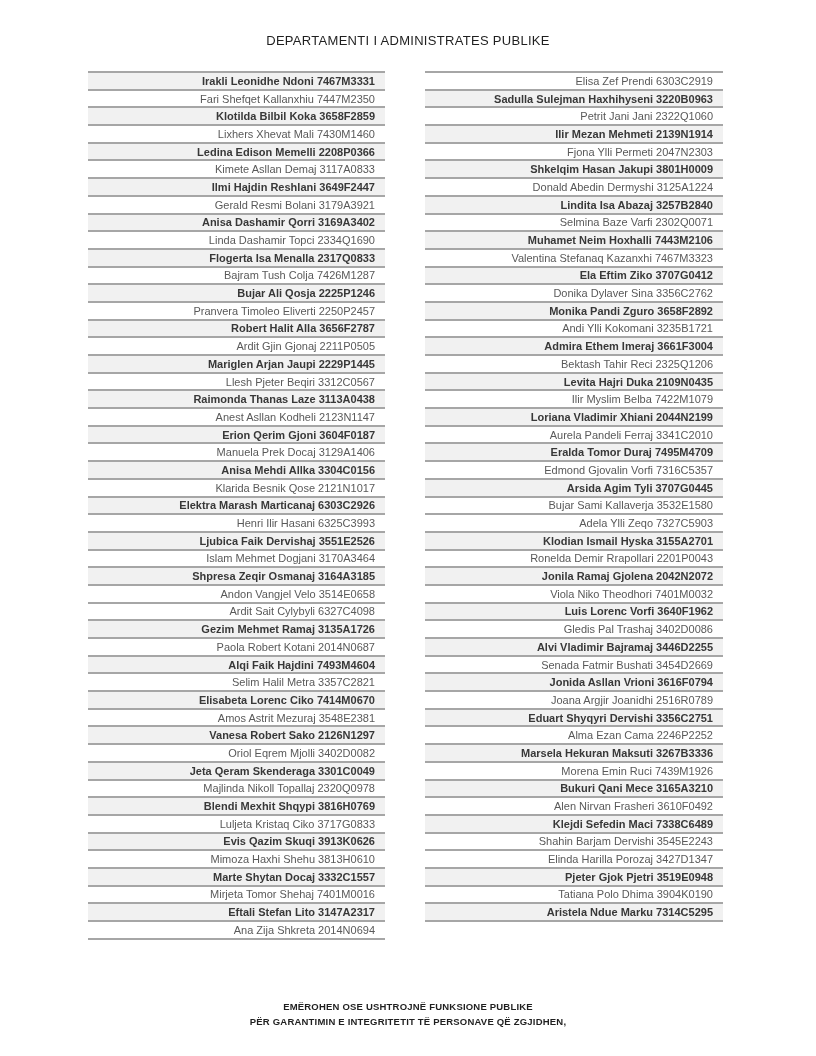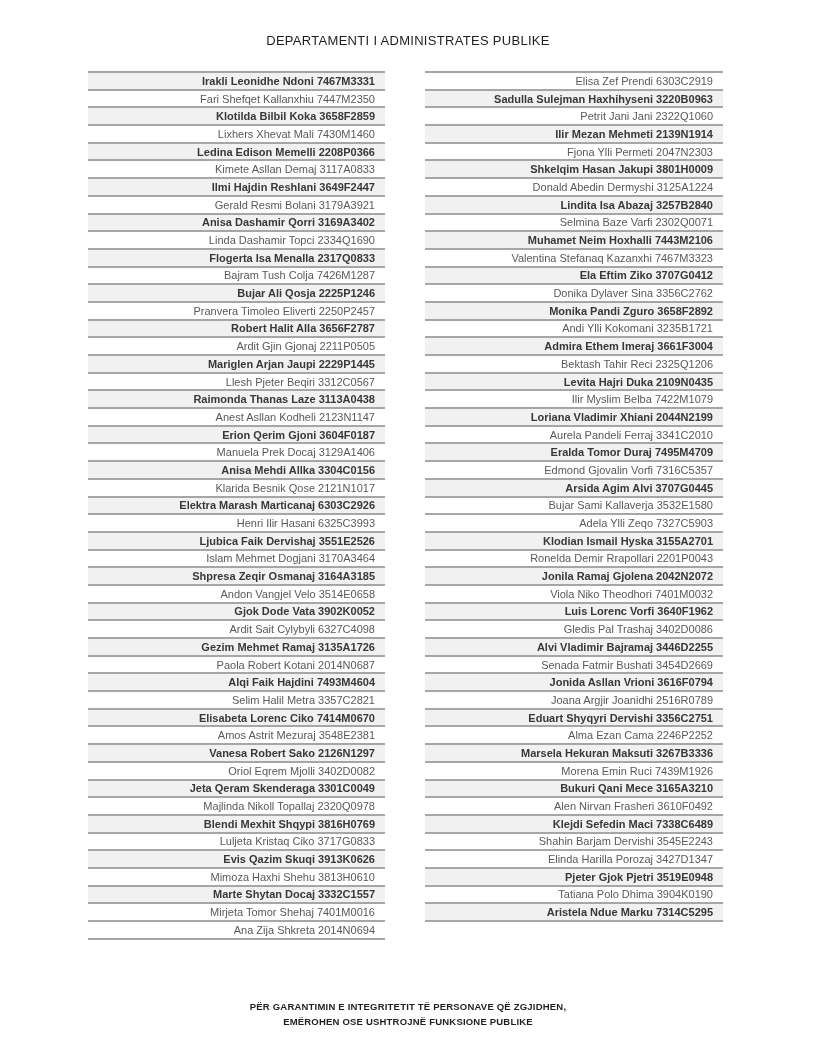--- a/index.html
+++ b/index.html
@@ -96,38 +96,38 @@
       <div class="row shaded">Erion Qerim Gjoni 3604F0187</div>
       <div class="row">Manuela Prek Docaj 3129A1406</div>
       <div class="row shaded">Anisa Mehdi Allka 3304C0156</div>
       <div class="row">Klarida Besnik Qose 2121N1017</div>
       <div class="row shaded">Elektra Marash Marticanaj 6303C2926</div>
       <div class="row">Henri Ilir Hasani 6325C3993</div>
       <div class="row shaded">Ljubica Faik Dervishaj 3551E2526</div>
       <div class="row">Islam Mehmet Dogjani 3170A3464</div>
       <div class="row shaded">Shpresa Zeqir Osmanaj 3164A3185</div>
       <div class="row">Andon Vangjel Velo 3514E0658</div>
-      <div class="row shaded">Gjok Dode Vata 3902K0052</div>
       <div class="row">Ardit Sait Cylybyli 6327C4098</div>
       <div class="row shaded">Gezim Mehmet Ramaj 3135A1726</div>
       <div class="row">Paola Robert Kotani 2014N0687</div>
       <div class="row shaded">Alqi Faik Hajdini 7493M4604</div>
       <div class="row">Selim Halil Metra 3357C2821</div>
       <div class="row shaded">Elisabeta Lorenc Ciko 7414M0670</div>
       <div class="row">Amos Astrit Mezuraj 3548E2381</div>
       <div class="row shaded">Vanesa Robert Sako 2126N1297</div>
       <div class="row">Oriol Eqrem Mjolli 3402D0082</div>
       <div class="row shaded">Jeta Qeram Skenderaga 3301C0049</div>
       <div class="row">Majlinda Nikoll Topallaj 2320Q0978</div>
       <div class="row shaded">Blendi Mexhit Shqypi 3816H0769</div>
       <div class="row">Luljeta Kristaq Ciko 3717G0833</div>
       <div class="row shaded">Evis Qazim Skuqi 3913K0626</div>
       <div class="row">Mimoza Haxhi Shehu 3813H0610</div>
       <div class="row shaded">Marte Shytan Docaj 3332C1557</div>
       <div class="row">Mirjeta Tomor Shehaj 7401M0016</div>
+      <div class="row shaded">Eftali Stefan Lito 3147A2317</div>
       <div class="row">Ana Zija Shkreta 2014N0694</div>
     </div>
 
   <div class="col col-right">
       <div class="row">Elisa Zef Prendi 6303C2919</div>
       <div class="row shaded">Sadulla Sulejman Haxhihyseni 3220B0963</div>
       <div class="row">Petrit Jani Jani 2322Q1060</div>
       <div class="row shaded">Ilir Mezan Mehmeti 2139N1914</div>
       <div class="row">Fjona Ylli Permeti 2047N2303</div>
       <div class="row shaded">Shkelqim Hasan Jakupi 3801H0009</div>
@@ -141,21 +141,21 @@
       <div class="row shaded">Monika Pandi Zguro 3658F2892</div>
       <div class="row">Andi Ylli Kokomani 3235B1721</div>
       <div class="row shaded">Admira Ethem Imeraj 3661F3004</div>
       <div class="row">Bektash Tahir Reci 2325Q1206</div>
       <div class="row shaded">Levita Hajri Duka 2109N0435</div>
       <div class="row">Ilir Myslim Belba 7422M1079</div>
       <div class="row shaded">Loriana Vladimir Xhiani 2044N2199</div>
       <div class="row">Aurela Pandeli Ferraj 3341C2010</div>
       <div class="row shaded">Eralda Tomor Duraj 7495M4709</div>
       <div class="row">Edmond Gjovalin Vorfi 7316C5357</div>
-      <div class="row shaded">Arsida Agim Alvi 3707G0445</div>
+      <div class="row shaded">Arsida Agim Tyli 3707G0445</div>
       <div class="row">Bujar Sami Kallaverja 3532E1580</div>
       <div class="row">Adela Ylli Zeqo 7327C5903</div>
       <div class="row shaded">Klodian Ismail Hyska 3155A2701</div>
       <div class="row">Ronelda Demir Rrapollari 2201P0043</div>
       <div class="row shaded">Jonila Ramaj Gjolena 2042N2072</div>
       <div class="row">Viola Niko Theodhori 7401M0032</div>
       <div class="row shaded">Luis Lorenc Vorfi 3640F1962</div>
       <div class="row">Gledis Pal Trashaj 3402D0086</div>
       <div class="row shaded">Alvi Vladimir Bajramaj 3446D2255</div>
       <div class="row">Senada Fatmir Bushati 3454D2669</div>
@@ -169,17 +169,17 @@
       <div class="row">Alen Nirvan Frasheri 3610F0492</div>
       <div class="row shaded">Klejdi Sefedin Maci 7338C6489</div>
       <div class="row">Shahin Barjam Dervishi 3545E2243</div>
       <div class="row">Elinda Harilla Porozaj 3427D1347</div>
       <div class="row shaded">Pjeter Gjok Pjetri 3519E0948</div>
       <div class="row">Tatiana Polo Dhima 3904K0190</div>
       <div class="row shaded">Aristela Ndue Marku 7314C5295</div>
     </div>
 
   <div class="footer">
+    <div>EMËROHEN OSE USHTROJNË FUNKSIONE PUBLIKE</div>
     <div>PËR GARANTIMIN E INTEGRITETIT TË PERSONAVE QË ZGJIDHEN,</div>
-    <div>EMËROHEN OSE USHTROJNË FUNKSIONE PUBLIKE</div>
   </div>
 
 </div>
 
 </body></html>

